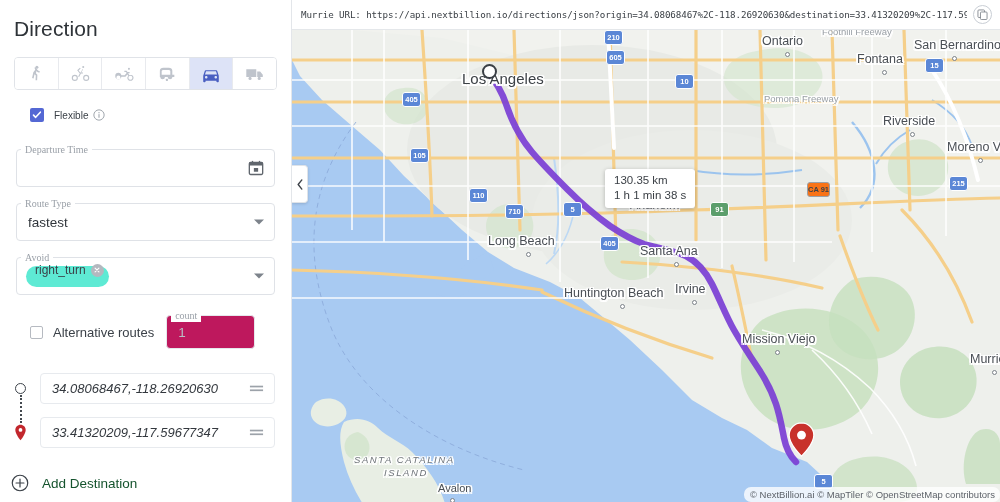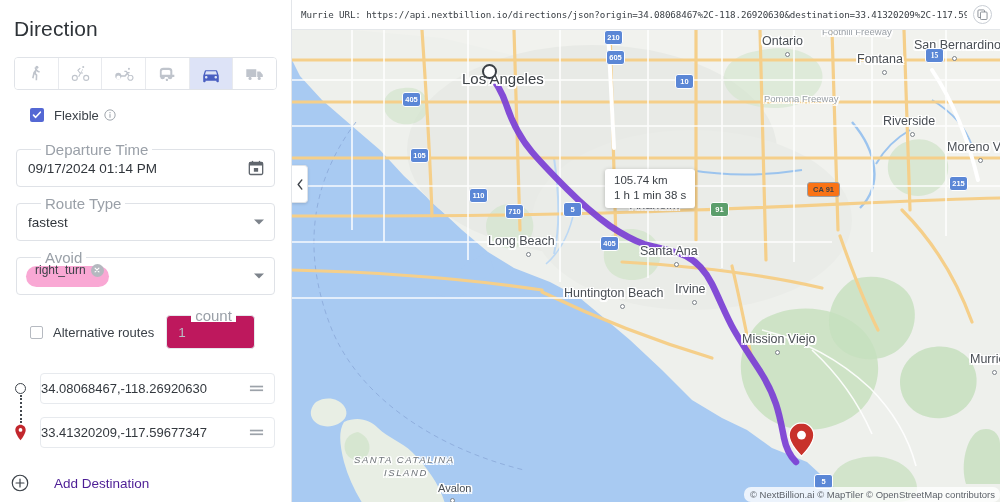--- a/index.html
+++ b/index.html
@@ -57,46 +57,47 @@
     height: 18px;
   }
   #flex-check {
     width: 14px; height: 14px; border-radius: 2px;
     background: #5468d4;
     display: flex; align-items: center; justify-content: center;
     cursor: pointer;
   }
   #flex-check svg { display:block; }
   #flexible-label {
-    font-size: 13px; color: #3b4148; margin-left: 10px;
+    font-size: 10px; color: #3b4148; margin-left: 10px;
   }
   #info-icon {
     margin-left: 5px; width: 12px; height: 12px;
     display: flex; align-items: center; justify-content: center;
     cursor: pointer;
   }
 
   
   .field {
     position: relative;
     margin: 0 16px;
     height: 38px;
     border: 1px solid #dfe2e7;
     border-radius: 4px;
     background: #fff;
     display: flex; align-items: center;
   }
   .field-legend {
     position: absolute;
-    top: -7px; left: 24px;
+    top: -7px; left: 4px;
     background: #fff;
     padding: 0 4px;
-    font-size: 15px;
+    font-size: 10px;
     color: #9aa0a8;
     line-height: 13px;
+    font-family: Liberation Serif, serif;
   }
   .field-value {
     font-size: 13.5px; color: #31363c;
     padding-left: 11px;
     white-space: nowrap; overflow: hidden;
   }
   .field-value.placeholder { color: #b9bec5; }
   .field-adorn {
     position: absolute; right: 10px; top: 50%;
     transform: translateY(-50%);
@@ -110,21 +111,21 @@
     border-top: 5px solid #7d838b;
   }
 
   #departure-field { margin-top: 25px; }
   #routetype-field { margin-top: 16px; }
   #avoid-field { margin-top: 16px; }
 
   .chip {
     display: inline-flex; align-items: center;
     height: 21px;
-    background: #f9a8d4;
+    background: #5eead4;
     border-radius: 11px;
     padding: 0 5px 12px 9px;
     margin-left: 9px;
     font-size: 12px;
     color: #3b4148;
   }
   .chip-x {
     margin-left: 5px; width: 13px; height: 13px;
     border-radius: 50%;
     background: #b4b8bf;
@@ -175,42 +176,44 @@
   }
   .pin-dest { display: block; }
   .wp-input {
     flex: 1 1 auto;
     height: 31px;
     border: 1px solid #e7eaee;
     border-radius: 4px;
     background: #fff;
     display: flex; align-items: center;
     position: relative;
+    padding-left: 11px;
     font-size: 13px; color: #33383e;
     cursor: text;
+    font-style: italic;
   }
   .wp-drag {
     position: absolute; right: 10px; top: 50%;
     transform: translateY(-50%);
     cursor: grab;
   }
   #wp-connector {
     position: absolute;
     left: 19.5px; top: 22px;
     width: 0; height: 28px;
     border-left: 2px dotted #44494f;
   }
 
   #add-dest {
     display: flex; align-items: center;
     margin-top: 22px; height: 26px;
     cursor: pointer;
   }
   #add-dest .wp-marker { }
-  #add-dest-label { font-size: 13.5px; color: #4c1d95; margin-left: 14px; }
+  #add-dest-label { font-size: 13.5px; color: #14532d; margin-left: 2px; }
 
   
   #map-area {
     position: relative;
     width: 708px; height: 502px;
     flex: 0 0 708px;
     background: #a6c8f0;
     overflow: hidden;
   }
   #urlbar {
@@ -319,21 +322,21 @@
     color: #fff;
     font-size: 7.5px;
     font-weight: bold;
     display: flex; align-items: center; justify-content: center;
     pointer-events: none;
   }
   .shield.green { background: #5b9e6b; }
   .shield.ca {
     background: #f97316; color: #3d4248;
     border: 1.2px solid #9aa0a7;
-    width: 33px;
+    width: 23px;
   }
 </style>
 </head>
 <body>
 
 <div id="app">
 
   <div id="sidebar">
 
     <div id="panel-title">Direction</div>
@@ -404,21 +407,20 @@
         <svg width="12" height="12" viewBox="0 0 14 14">
           <circle cx="7" cy="7" r="6" fill="none" stroke="#9aa0a8" stroke-width="1.1"></circle>
           <rect x="6.4" y="6" width="1.2" height="4.2" fill="#9aa0a8"></rect>
           <rect x="6.4" y="3.6" width="1.2" height="1.4" fill="#9aa0a8"></rect>
         </svg>
       </div>
     </div>
 
     <div class="field" id="departure-field">
       <span class="field-legend">Departure Time</span>
-      <span class="field-value">09/17/2024 01:14 PM</span>
       <span class="field-adorn">
         <svg width="16" height="16" viewBox="0 0 18 18">
           <rect x="1.5" y="2.8" width="15" height="13.5" rx="1.3" fill="none" stroke="#60666d" stroke-width="1.5"></rect>
           <rect x="1.5" y="2.8" width="15" height="3.4" fill="#60666d"></rect>
           <rect x="6.6" y="9" width="4.8" height="4.2" fill="#60666d"></rect>
           <rect x="4.3" y="1" width="1.5" height="3" fill="#60666d"></rect>
           <rect x="12.2" y="1" width="1.5" height="3" fill="#60666d"></rect>
         </svg>
       </span>
     </div>
@@ -658,26 +660,26 @@
       <div class="shield" style="left:383px;top:44px;">10</div>
       <div class="shield" style="left:110px;top:62px;">405</div>
       <div class="shield" style="left:118px;top:118px;">105</div>
       <div class="shield" style="left:177px;top:158px;">110</div>
       <div class="shield" style="left:213px;top:174px;">710</div>
       <div class="shield" style="left:271px;top:172px;">5</div>
       <div class="shield" style="left:308px;top:206px;">405</div>
       <div class="shield green" style="left:418px;top:172px;">91</div>
       <div class="shield ca" style="left:515px;top:152px;">CA 91</div>
       <div class="shield" style="left:657px;top:146px;">215</div>
-      <div class="shield" style="left:633px;top:18px;font-family:Liberation Serif, serif;">15</div>
+      <div class="shield" style="left:633px;top:28px;">15</div>
       <div class="shield" style="left:522px;top:444px;">5</div>
 
       
       <div id="route-tooltip">
-        <div>105.74 km</div>
+        <div>130.35 km</div>
         <div>1 h 1 min 38 s</div>
       </div>
 
       
       <div id="attribution">© NextBillion.ai © MapTiler © OpenStreetMap contributors</div>
     </div>
 
     <div id="collapse-handle">
       <svg width="8" height="11" viewBox="0 0 8 12">
         <path d="M6 1 2 6l4 5" fill="none" stroke="#3d4248" stroke-width="1.5" stroke-linecap="round" stroke-linejoin="round"></path>

